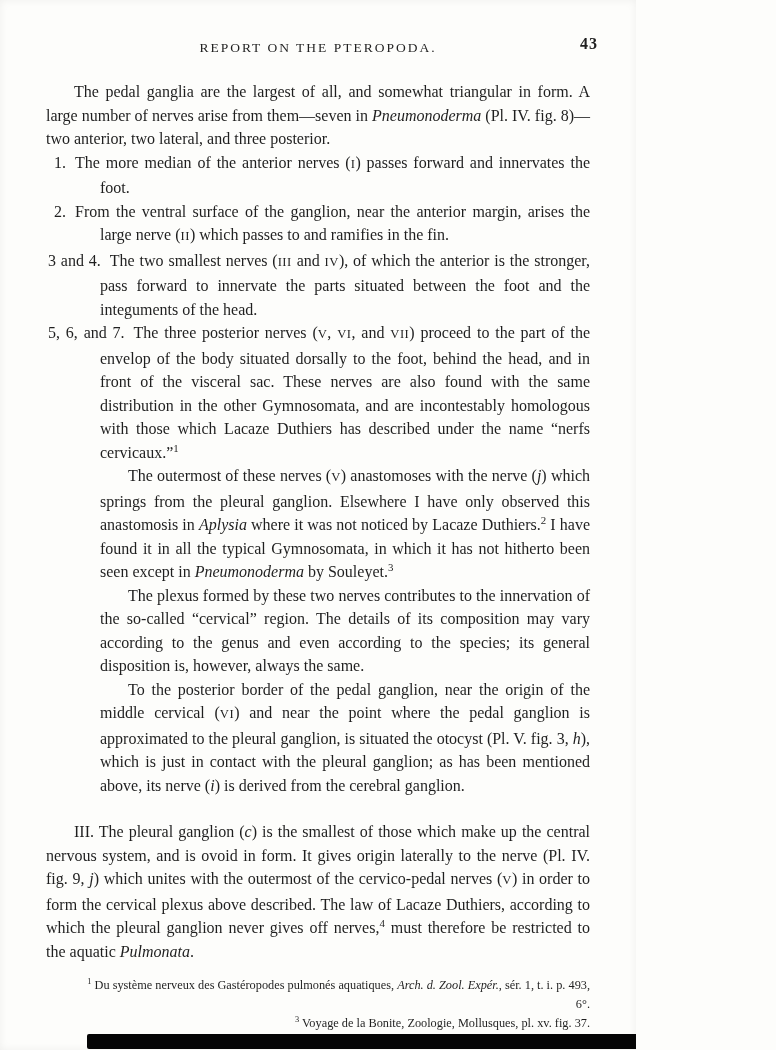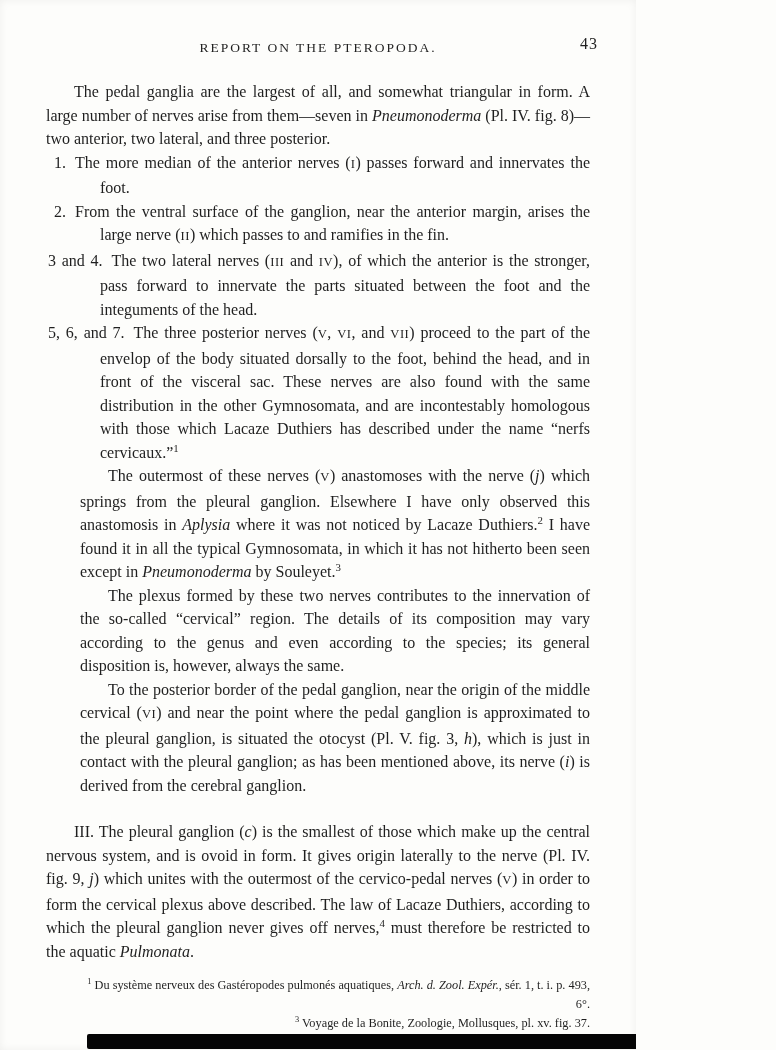--- a/index.html
+++ b/index.html
@@ -11,29 +11,29 @@
     box-sizing:border-box;
     padding:40px 46px 0;
     background:var(--paper);
     color:var(--ink);
     font-family:"Liberation Serif","DejaVu Serif",serif;
     overflow:hidden;
     box-shadow: inset 0 0 8px rgba(0,0,0,0.06);
   }
   .page-header { position:relative; text-align:center; }
   .running-title { font-size:13.5px; letter-spacing:2px; }
-  .page-number { position:absolute; right:-8px; top:-5px; font-size:16px; font-weight:normal; letter-spacing:1px; }
+  .page-number { position:absolute; right:-8px; top:-5px; font-size:16px; font-weight:bold; letter-spacing:1px; }
 
   .page-body { margin-top:24px; font-size:16px; line-height:23.5px; text-align:justify; }
   .blk { margin:0; }
   .para  { text-indent:28px; }
   .para2 { text-indent:28px; margin-top:23px; }
   .item  { padding-left:54px; text-indent:-46px; }
   .item.wide { text-indent:-52px; }
-  .subpara { margin-left:34px; text-indent:28px; }
+  .subpara { margin-left:54px; text-indent:28px; }
   .li-label { margin-right:9px; }
 
   .it  { font-style:italic; }
   .sc  { text-transform:uppercase; font-size:79%; letter-spacing:0.5px; }
   .sup { vertical-align:super; font-size:68%; line-height:0; }
 
   .footnotes { margin-top:13px; font-size:12.3px; line-height:19px; padding-left:16px; text-align:left; }
   .footnote  { text-indent:14px;text-align:right; }
 
   .scan-bar {
@@ -48,21 +48,21 @@
 <div class="page">
   <header class="page-header">
     <div class="running-title">REPORT ON THE PTEROPODA.</div>
     <div class="page-number">43</div>
   </header>
 
   <main class="page-body">
       <div class="blk para"><span class="">The pedal ganglia are the largest of all, and somewhat triangular in form. A large number of nerves arise from them—seven in </span><span class="it ">Pneumonoderma</span><span class=""> (Pl. IV. fig. 8)—two anterior, two lateral, and three posterior.</span></div>
       <div class="blk item"><span class="li-label">1.</span><span class="">The more median of the anterior nerves (</span><span class="sc ">i</span><span class="">) passes forward and innervates the foot.</span></div>
       <div class="blk item"><span class="li-label">2.</span><span class="">From the ventral surface of the ganglion, near the anterior margin, arises the large nerve (</span><span class="sc ">ii</span><span class="">) which passes to and ramifies in the fin.</span></div>
-      <div class="blk item wide"><span class="li-label">3 and 4.</span><span class="">The two lateral nerves (</span><span class="sc ">iii</span><span class=""> and </span><span class="sc ">iv</span><span class="">), of which the anterior is the stronger, pass forward to innervate the parts situated between the foot and the integuments of the head.</span></div>
+      <div class="blk item wide"><span class="li-label">3 and 4.</span><span class="">The two smallest nerves (</span><span class="sc ">iii</span><span class=""> and </span><span class="sc ">iv</span><span class="">), of which the anterior is the stronger, pass forward to innervate the parts situated between the foot and the integuments of the head.</span></div>
       <div class="blk item wide"><span class="li-label">5, 6, and 7.</span><span class="">The three posterior nerves (</span><span class="sc ">v</span><span class="">, </span><span class="sc ">vi</span><span class="">, and </span><span class="sc ">vii</span><span class="">) proceed to the part of the envelop of the body situated dorsally to the foot, behind the head, and in front of the visceral sac. These nerves are also found with the same distribution in the other Gymnosomata, and are incontestably homologous with those which Lacaze Duthiers has described under the name “nerfs cervicaux.”</span><span class="sup ">1</span></div>
       <div class="blk subpara"><span class="">The outermost of these nerves (</span><span class="sc ">v</span><span class="">) anastomoses with the nerve (</span><span class="it ">j</span><span class="">) which springs from the pleural ganglion. Elsewhere I have only observed this anastomosis in </span><span class="it ">Aplysia</span><span class=""> where it was not noticed by Lacaze Duthiers.</span><span class="sup ">2</span><span class=""> I have found it in all the typical Gymnosomata, in which it has not hitherto been seen except in </span><span class="it ">Pneumonoderma</span><span class=""> by Souleyet.</span><span class="sup ">3</span></div>
       <div class="blk subpara"><span class="">The plexus formed by these two nerves contributes to the innervation of the so-called “cervical” region. The details of its composition may vary according to the genus and even according to the species; its general disposition is, however, always the same.</span></div>
       <div class="blk subpara"><span class="">To the posterior border of the pedal ganglion, near the origin of the middle cervical (</span><span class="sc ">vi</span><span class="">) and near the point where the pedal ganglion is approximated to the pleural ganglion, is situated the otocyst (Pl. V. fig. 3, </span><span class="it ">h</span><span class="">), which is just in contact with the pleural ganglion; as has been mentioned above, its nerve (</span><span class="it ">i</span><span class="">) is derived from the cerebral ganglion.</span></div>
       <div class="blk para2"><span class="">III. The pleural ganglion (</span><span class="it ">c</span><span class="">) is the smallest of those which make up the central nervous system, and is ovoid in form. It gives origin laterally to the nerve (Pl. IV. fig. 9, </span><span class="it ">j</span><span class="">) which unites with the outermost of the cervico-pedal nerves (</span><span class="sc ">v</span><span class="">) in order to form the cervical plexus above described. The law of Lacaze Duthiers, according to which the pleural ganglion never gives off nerves,</span><span class="sup ">4</span><span class=""> must therefore be restricted to the aquatic </span><span class="it ">Pulmonata</span><span class="">.</span></div>
     </main>
 
   <footer class="footnotes">
       <div class="footnote"><span class="sup ">1</span> <span class="">Du système nerveux des Gastéropodes pulmonés aquatiques, </span><span class="it ">Arch. d. Zool. Expér.</span><span class="">, sér. 1, t. i. p. 493, 6°.</span></div>
       <div class="footnote"><span class="sup ">3</span> <span class="">Voyage de la Bonite, Zoologie, Mollusques, pl. xv. fig. 37.</span></div>

